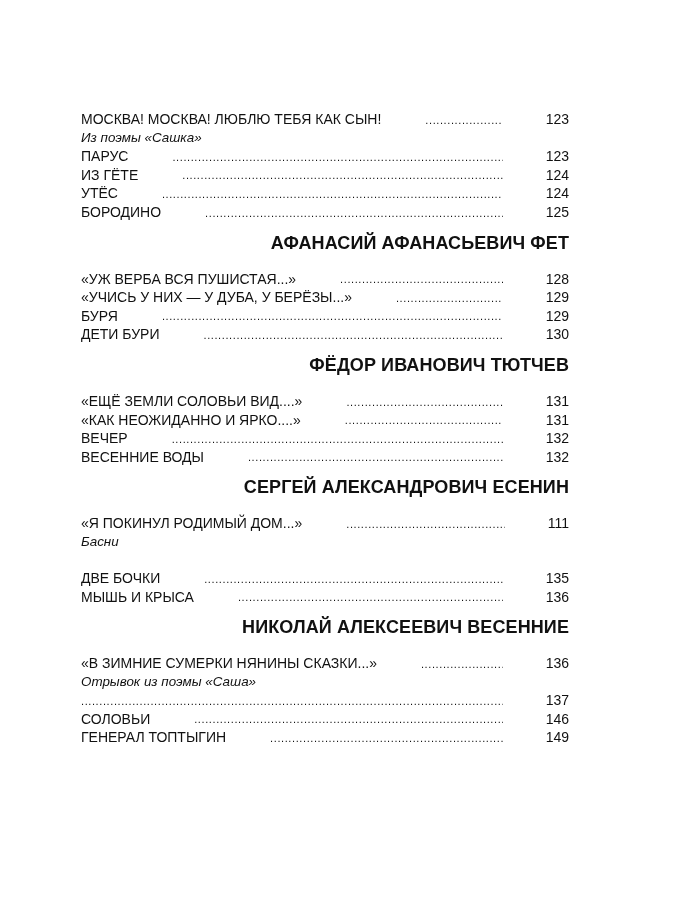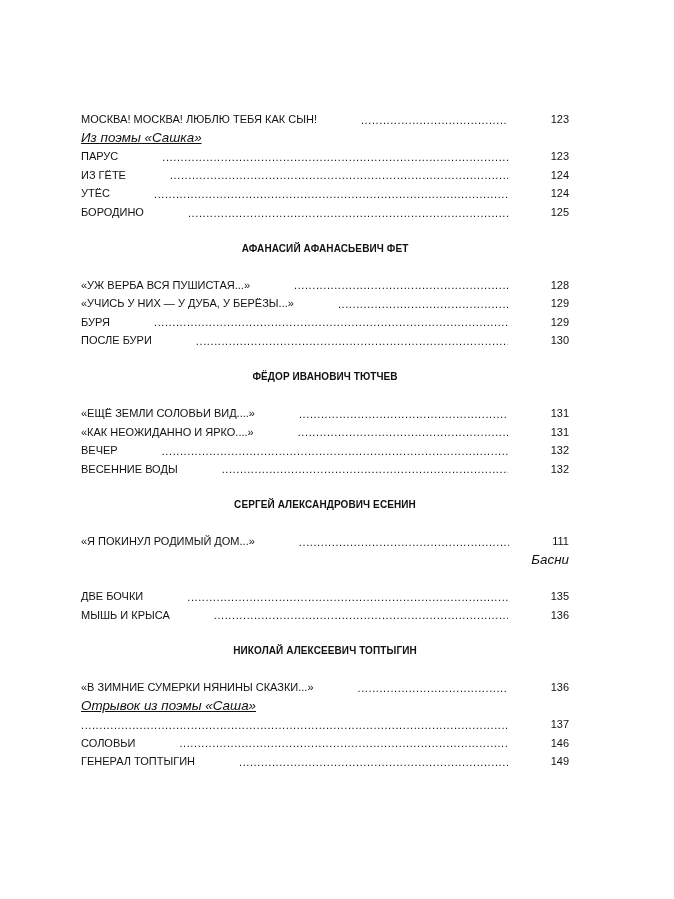--- a/index.html
+++ b/index.html
@@ -17,21 +17,21 @@
     }
     .page {
       position: absolute;
       left: 81px;
       top: 110px;
       width: 488px;
     }
     .row {
       display: flex;
       align-items: flex-end;
-      font-size: 11px;
+      font-size: 14px;
       line-height: 18.6px;
       height: 18.6px;
       white-space: nowrap;
       gap: 42px;
     }
     .row .title {
       flex: 0 0 auto;
       padding-right: 2px;
     }
     .row .leader {
@@ -53,39 +53,38 @@
     }
     .row .page-num {
       flex: 0 0 auto;
       padding-left: 1px;
     }
     .subtitle {
       font-style: italic;
       font-size: 13.4px;
       line-height: 18.6px;
       height: 18.6px;
-      text-decoration: underline;
     }
     .section {
       margin-top: 0;
     }
     .author {
-      text-align: center;
+      text-align: right;
       font-weight: bold;
-      font-size: 10px;
+      font-size: 18px;
       line-height: 18px;
-      margin-top: 18px;
+      margin-top: 12px;
       margin-bottom: 18px;
       letter-spacing: 0.1px;
     }
     .author.with-sub {
       margin-bottom: 0;
     }
     .author-sub {
-      text-align: right;
+      text-align: left;
       font-style: italic;
       font-size: 13.4px;
       line-height: 18px;
       margin-bottom: 18px;
     }
   </style>
 </head>
 <body>
 
 <div class="page">
@@ -130,21 +129,21 @@
       <span class="title">«УЧИСЬ У НИХ — У ДУБА, У БЕРЁЗЫ...»</span>
       <span class="leader"></span>
       <span class="page-num">129</span>
     </div>
     <div class="row">
       <span class="title">БУРЯ</span>
       <span class="leader"></span>
       <span class="page-num">129</span>
     </div>
     <div class="row">
-      <span class="title">ПОСЛЕ БУРИ</span>
+      <span class="title">ДЕТИ БУРИ</span>
       <span class="leader"></span>
       <span class="page-num">130</span>
     </div>
   </div>
 
   <div class="section">
     <div class="author">ФЁДОР ИВАНОВИЧ ТЮТЧЕВ</div>
     <div class="row">
       <span class="title">«ЕЩЁ ЗЕМЛИ СОЛОВЬИ ВИД....»</span>
       <span class="leader"></span>
@@ -184,21 +183,21 @@
       <span class="page-num">135</span>
     </div>
     <div class="row">
       <span class="title">МЫШЬ И КРЫСА</span>
       <span class="leader"></span>
       <span class="page-num">136</span>
     </div>
   </div>
 
   <div class="section">
-    <div class="author">НИКОЛАЙ АЛЕКСЕЕВИЧ ТОПТЫГИН</div>
+    <div class="author">НИКОЛАЙ АЛЕКСЕЕВИЧ ВЕСЕННИЕ</div>
     <div class="row">
       <span class="title">«В ЗИМНИЕ СУМЕРКИ НЯНИНЫ СКАЗКИ...»</span>
       <span class="leader"></span>
       <span class="page-num">136</span>
     </div>
     <div class="subtitle">Отрывок из поэмы «Саша»</div>
     <div class="row">
       <span class="leader"></span>
       <span class="page-num">137</span>
     </div>

